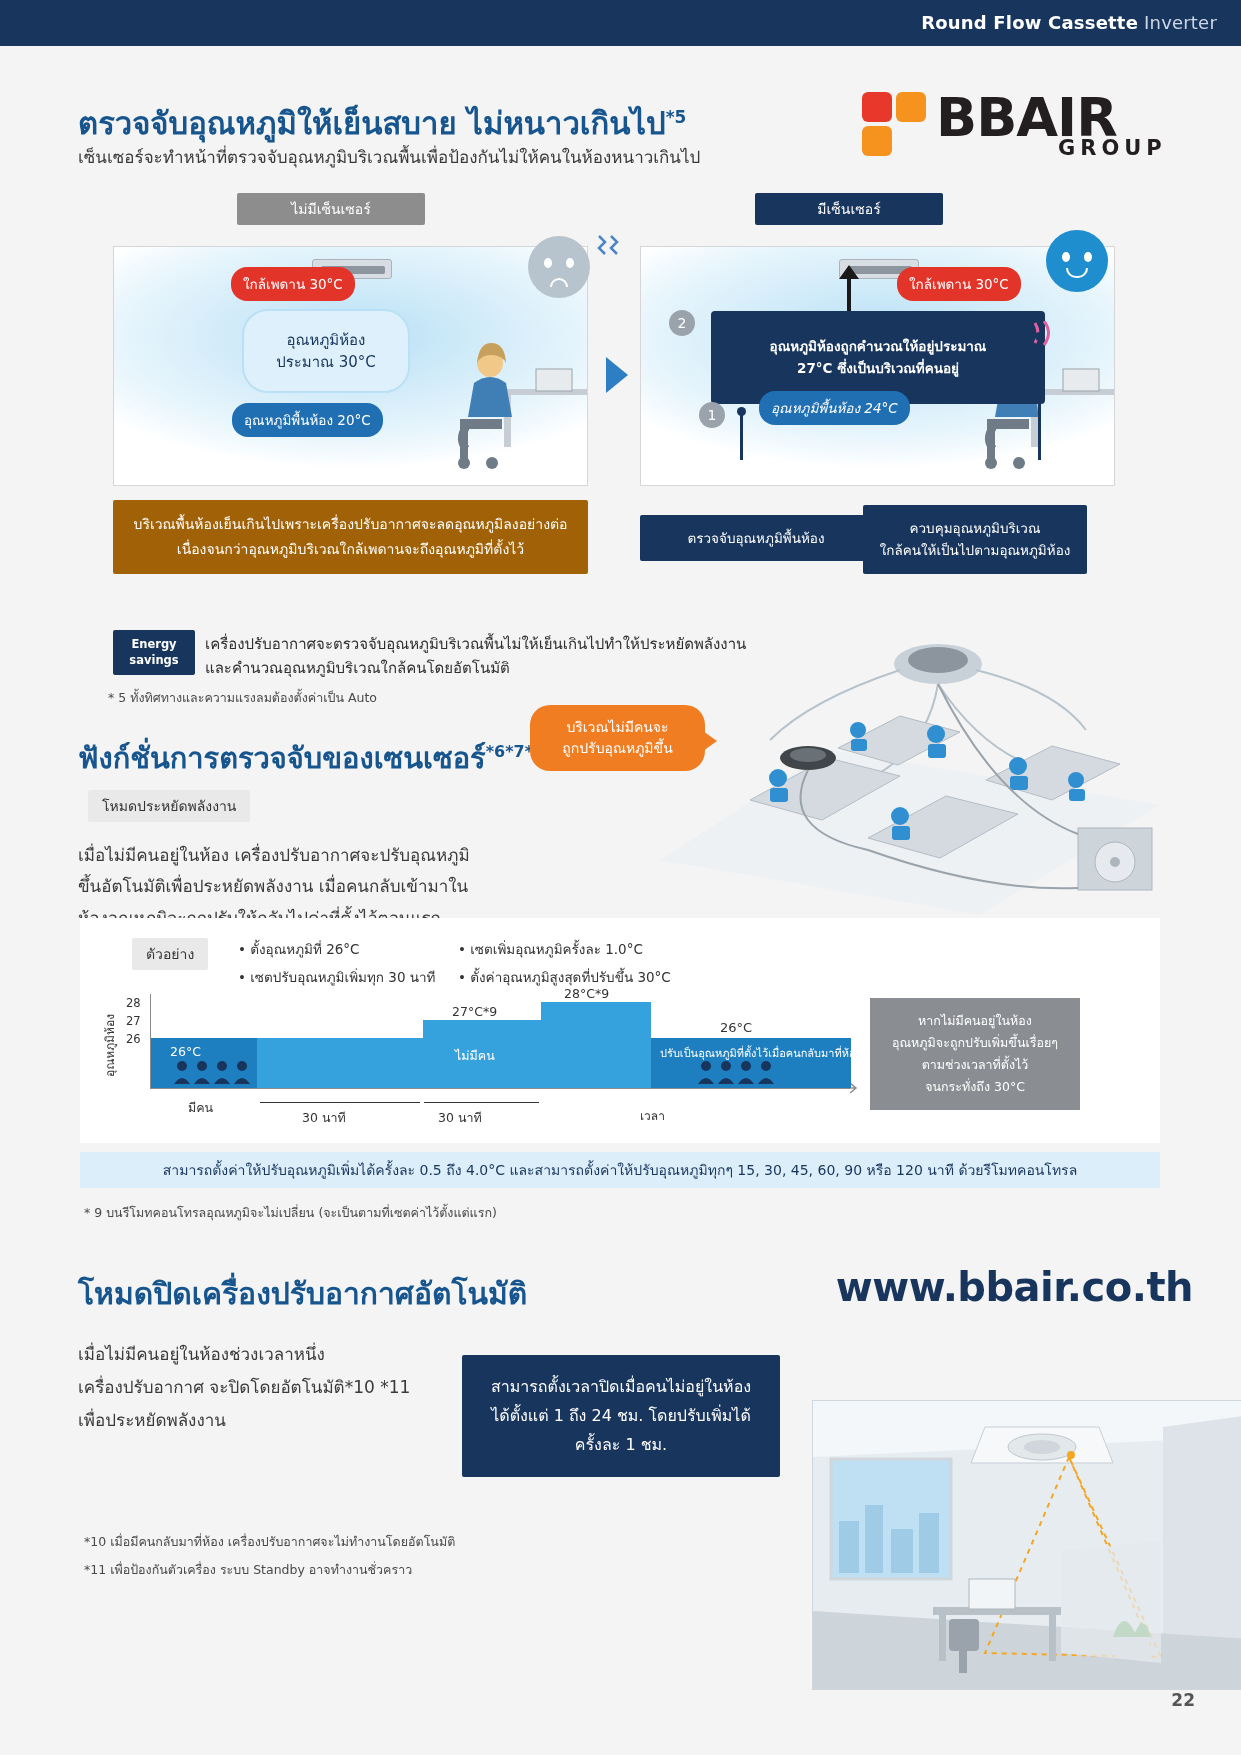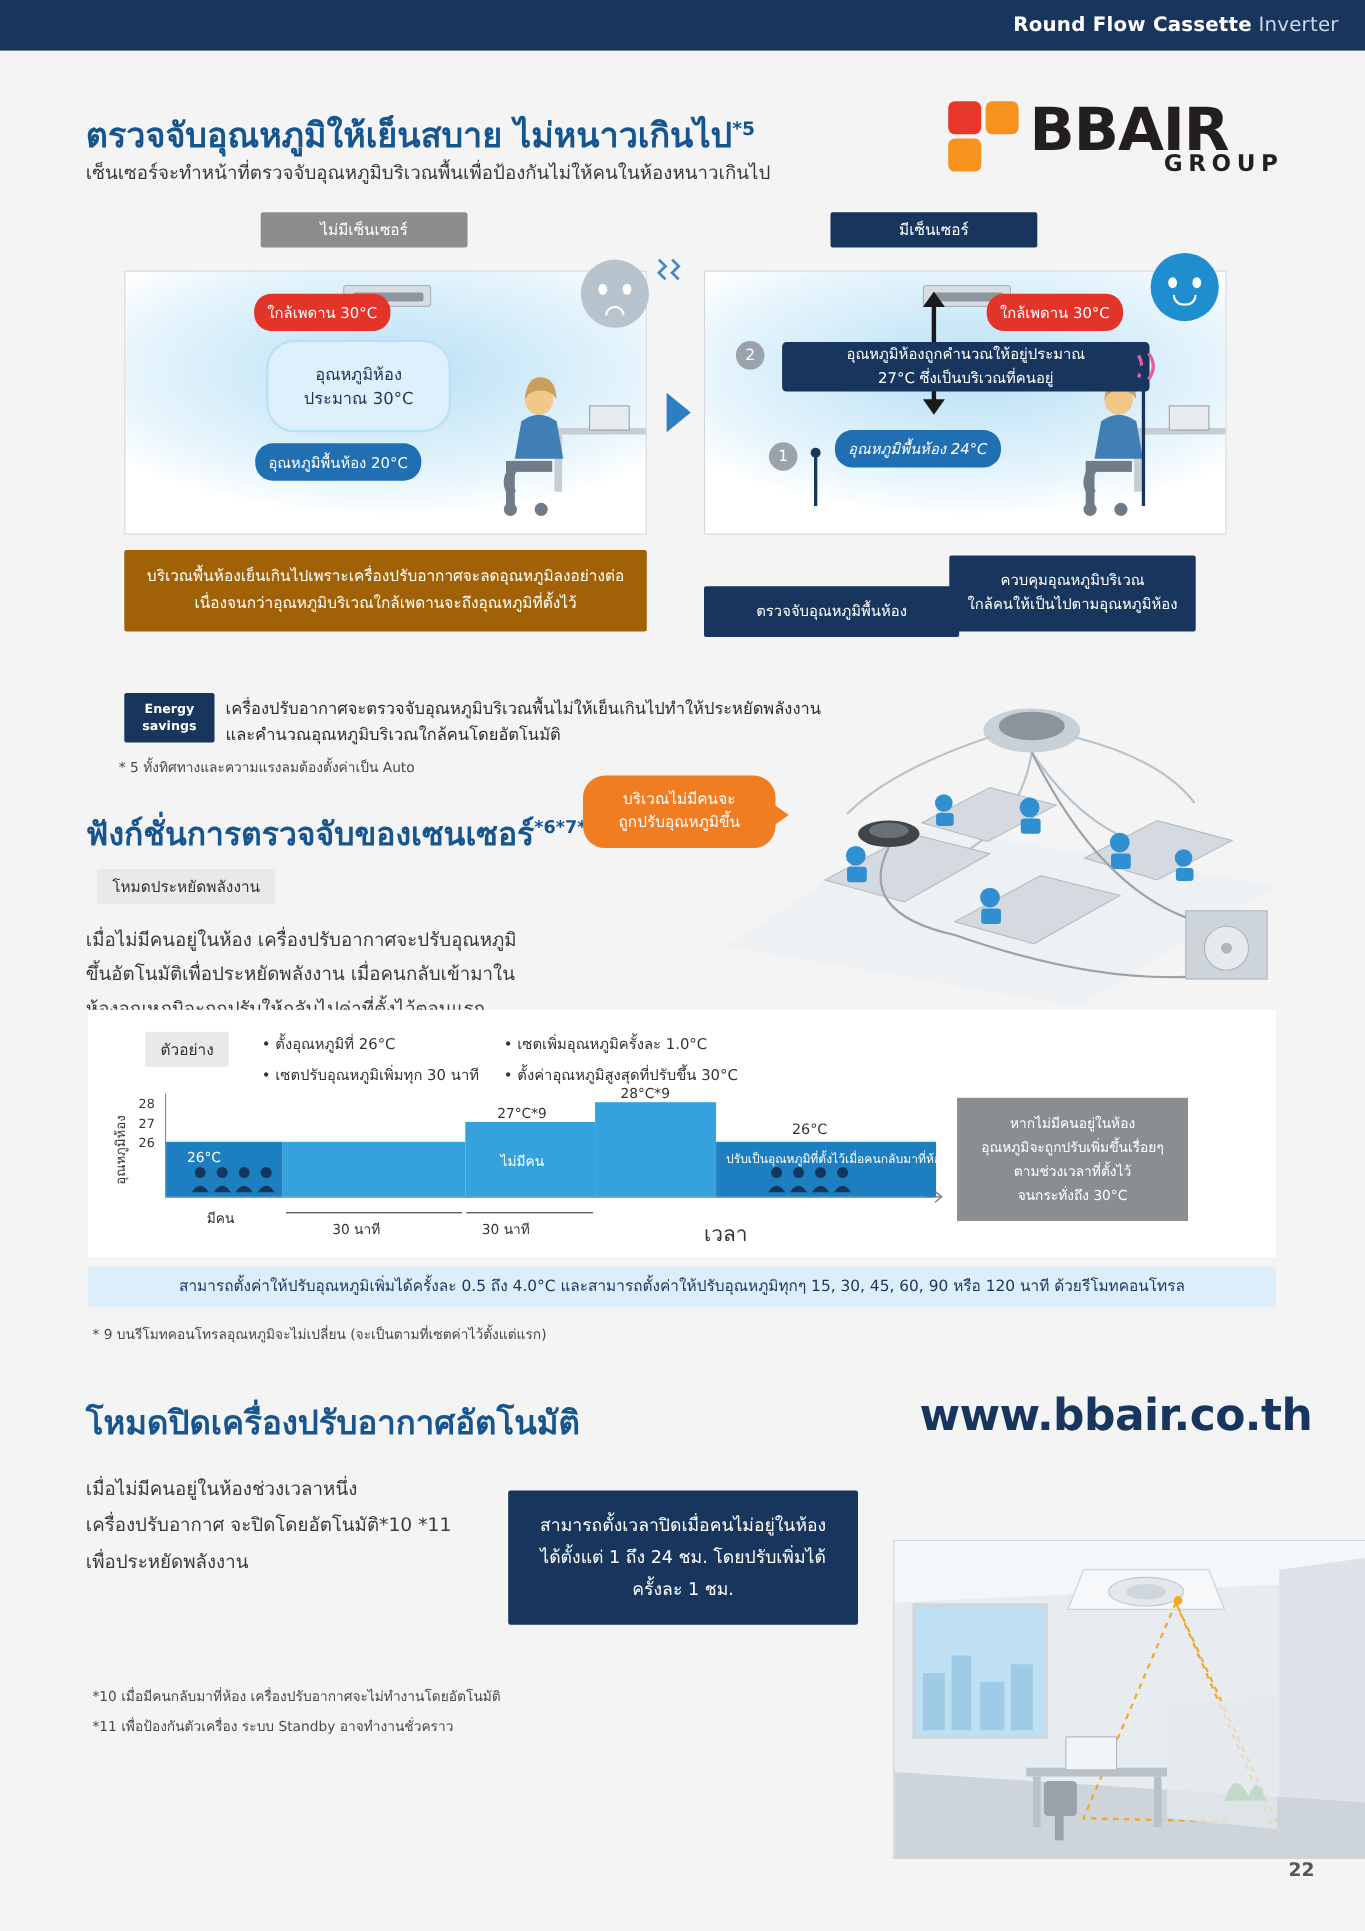--- a/index.html
+++ b/index.html
@@ -245,21 +245,21 @@
       <path d="M22 100 q-8 12 0 22" stroke="#6f7b86" stroke-width="8" fill="none"></path>
       <circle cx="20" cy="136" r="6" fill="#6f7b86"></circle>
       <circle cx="48" cy="136" r="6" fill="#6f7b86"></circle>
     </svg>
     <svg style="position:absolute; left:188px; top:18px;" width="40" height="112">
       <path d="M20 8 L20 104" stroke="#1a1a1a" stroke-width="4"></path>
       <path d="M20 0 l10 14 l-20 0 z" fill="#1a1a1a"></path>
       <path d="M20 112 l10 -14 l-20 0 z" fill="#1a1a1a"></path>
     </svg>
     <div class="pill red" style="left:256px; top:20px;">ใกล้เพดาน 30°C</div>
-    <div class="pill navy" style="left:70px; top:64px; width:334px; padding:0 10px; line-height:1.65; border-radius:4px;">
+    <div class="pill navy" style="left:70px; top:64px; width:334px; padding:24px 10px; line-height:1.65; border-radius:4px;font-weight:bold;">
       <div>อุณหภูมิห้องถูกคำนวณให้อยู่ประมาณ</div>
       <div>27°C ซึ่งเป็นบริเวณที่คนอยู่</div>
     </div>
     <div class="pill blue" style="left:118px; top:144px;font-style:italic;">อุณหภูมิพื้นห้อง 24°C</div>
     <div class="circle-num" style="left:58px; top:155px;">1</div>
     <div class="circle-num" style="left:28px; top:63px;">2</div>
     <svg style="position:absolute; left:388px; top:74px;" width="30" height="28">
       <path d="M6 22 q6-10 0-20" stroke="#e060a0" stroke-width="3" fill="none"></path>
       <path d="M15 24 q9-12 0-24" stroke="#e060a0" stroke-width="3" fill="none"></path>
     </svg>
@@ -269,21 +269,21 @@
     <div class="eye" style="left:16px; top:22px;"></div>
     <div class="eye" style="left:38px; top:22px;"></div>
     <div class="mouth" style="left:20px; top:38px; width:22px; height:10px;"></div>
   </div>
 
   <div class="leader" style="left:740px; top:412px; width:3px; height:48px;"></div>
   <div class="dot" style="left:737px; top:407px;"></div>
   <div class="leader" style="left:1038px; top:336px; width:3px; height:124px;"></div>
   <div class="dot" style="left:1035px; top:332px;"></div>
 
-  <div class="callout" style="left:640px; top:533px; width:232px;">ตรวจจับอุณหภูมิพื้นห้อง</div>
+  <div class="callout" style="left:640px; top:515px; width:232px;">ตรวจจับอุณหภูมิพื้นห้อง</div>
   <div class="callout" style="left:863px; top:505px; width:224px;">
     <div>ควบคุมอุณหภูมิบริเวณ</div>
     <div>ใกล้คนให้เป็นไปตามอุณหภูมิห้อง</div>
   </div>
 
   <div class="energy-badge" style="left:113px; top:630px; width:82px;">
     <div>Energy</div>
     <div>savings</div>
   </div>
   <div class="note" style="left:205px; top:632px; font-size:15px; color:#2f2f2f;">
@@ -410,21 +410,21 @@
         <circle cx="70" cy="8" r="5"></circle>
           <path d="M62 26 q8-12 16 0z"></path>
       </g>
     </svg>
 
     <div style="position:absolute; left:108px; top:180px; font-size:12.5px; color:#333;">มีคน</div>
     <div class="dimline" style="left:180px; top:184px; width:160px;"></div>
     <div class="dimline" style="left:344px; top:184px; width:115px;"></div>
     <div style="position:absolute; left:222px; top:190px; font-size:12.5px; color:#333;">30 นาที</div>
     <div style="position:absolute; left:358px; top:190px; font-size:12.5px; color:#333;">30 นาที</div>
-    <div style="position:absolute; left:560px; top:188px; font-size:19px; color:#333;">เวลา</div>
+    <div style="position:absolute; left:560px; top:188px; font-size:12px; color:#333;">เวลา</div>
 
     <div style="position:absolute; left:790px; top:80px; width:210px; background:#8a8d92; color:#fff; font-size:12.5px; text-align:center; line-height:1.75; padding:12px 8px;">
       <div>หากไม่มีคนอยู่ในห้อง</div>
       <div>อุณหภูมิจะถูกปรับเพิ่มขึ้นเรื่อยๆ</div>
       <div>ตามช่วงเวลาที่ตั้งไว้</div>
       <div>จนกระทั่งถึง 30°C</div>
     </div>
   </div>
 
   <div class="ribbon">สามารถตั้งค่าให้ปรับอุณหภูมิเพิ่มได้ครั้งละ 0.5 ถึง 4.0°C และสามารถตั้งค่าให้ปรับอุณหภูมิทุกๆ 15, 30, 45, 60, 90 หรือ 120 นาที ด้วยรีโมทคอนโทรล</div>

